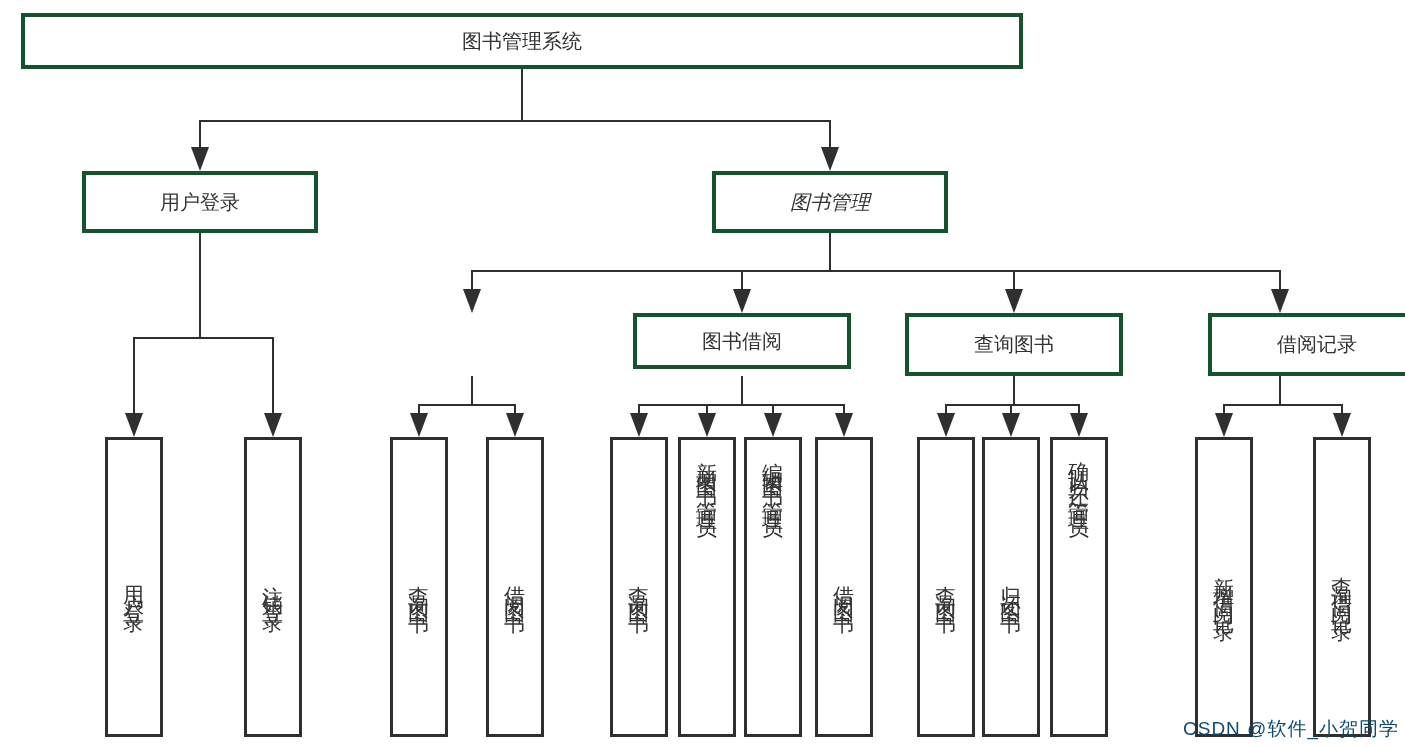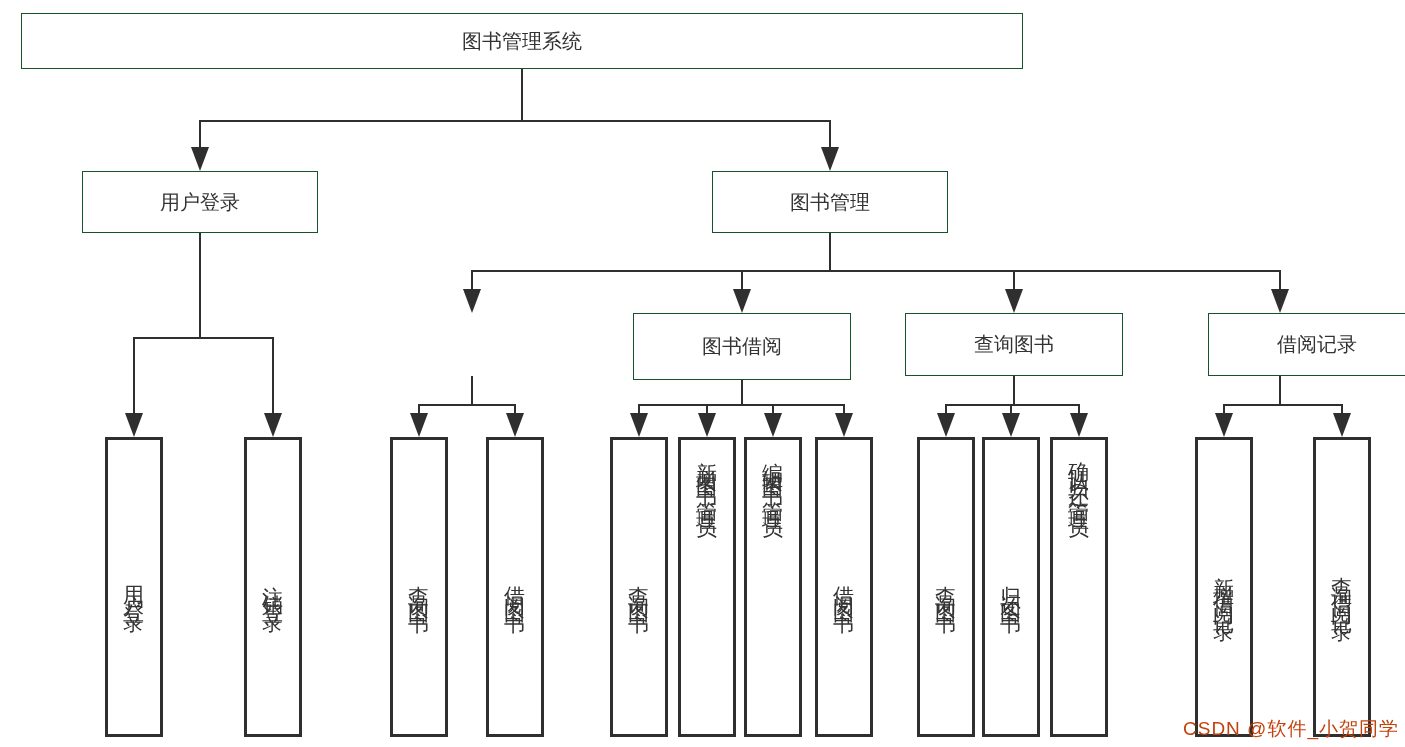--- a/index.html
+++ b/index.html
@@ -7,21 +7,21 @@
     position:relative;
     width:1405px;height:747px;
     background:#ffffff;
     font-family:"Liberation Sans","DejaVu Sans",sans-serif;
     overflow:hidden;
   }
   .box{
     position:absolute;
     box-sizing:border-box;
     background:#ffffff;
-    border:1px solid #14532d;
+    border:4px solid #14532d;
     display:flex;align-items:center;justify-content:center;
     font-size:20px;color:#333333;
     white-space:nowrap;
     z-index:2;
   }
   .vbox{
     position:absolute;
     box-sizing:border-box;
     background:#ffffff;
     border:3px solid #2f2f2f;
@@ -42,21 +42,21 @@
   .hline{position:absolute;height:2px;background:#2f2f2f;z-index:1;}
   .arrow{
     position:absolute;width:0;height:0;z-index:1;
     border-left:9px solid transparent;
     border-right:9px solid transparent;
     border-top:24px solid #2f2f2f;
   }
   .watermark{
     position:absolute;
     left:1183px;top:716px;
-    font-size:19px;color:#c2410c;
+    font-size:19px;color:#0c4a6e;
     letter-spacing:1px;
     z-index:3;white-space:nowrap;
   }
 </style>
 </head>
 <body>
 
 <div id="stage">
 
   <div class="box" style="left:21px;top:13px;width:1002px;height:56px;">
@@ -66,21 +66,21 @@
   <div class="vline" style="left:521px;top:69px;height:53px;"></div>
   <div class="hline" style="left:199px;top:120px;width:632px;"></div>
   <div class="vline" style="left:199px;top:120px;height:29px;"></div>
   <div class="vline" style="left:829px;top:120px;height:29px;"></div>
   <div class="arrow" style="left:191px;top:147px;"></div>
   <div class="arrow" style="left:821px;top:147px;"></div>
 
   <div class="box" style="left:82px;top:171px;width:236px;height:62px;">
     <span>用户登录</span>
   </div>
-  <div class="box" style="left:712px;top:171px;width:236px;height:62px;">
+  <div class="box" style="left:712px;top:171px;width:236px;height:62px;font-style:italic;">
     <span>图书管理</span>
   </div>
 
   <div class="vline" style="left:199px;top:233px;height:106px;"></div>
   <div class="hline" style="left:133px;top:337px;width:141px;"></div>
   <div class="vline" style="left:133px;top:337px;height:76px;"></div>
   <div class="vline" style="left:272px;top:337px;height:76px;"></div>
   <div class="arrow" style="left:125px;top:413px;"></div>
   <div class="arrow" style="left:264px;top:413px;"></div>
 
@@ -88,21 +88,21 @@
   <div class="hline" style="left:471px;top:270px;width:810px;"></div>
   <div class="vline" style="left:471px;top:270px;height:19px;"></div>
   <div class="vline" style="left:741px;top:270px;height:19px;"></div>
   <div class="vline" style="left:1013px;top:270px;height:19px;"></div>
   <div class="vline" style="left:1279px;top:270px;height:19px;"></div>
   <div class="arrow" style="left:463px;top:289px;"></div>
   <div class="arrow" style="left:733px;top:289px;"></div>
   <div class="arrow" style="left:1005px;top:289px;"></div>
   <div class="arrow" style="left:1271px;top:289px;"></div>
 
-  <div class="box" style="left:633px;top:313px;width:218px;height:67px;">
+  <div class="box" style="left:633px;top:313px;width:218px;height:56px;">
     <span>图书借阅</span>
   </div>
   <div class="box" style="left:905px;top:313px;width:218px;height:63px;">
     <span>查询图书</span>
   </div>
   <div class="box" style="left:1172px;top:313px;width:218px;height:63px;margin-left:36px;">
     <span>借阅记录</span>
   </div>
 
   <div class="vline" style="left:471px;top:376px;height:30px;"></div>

